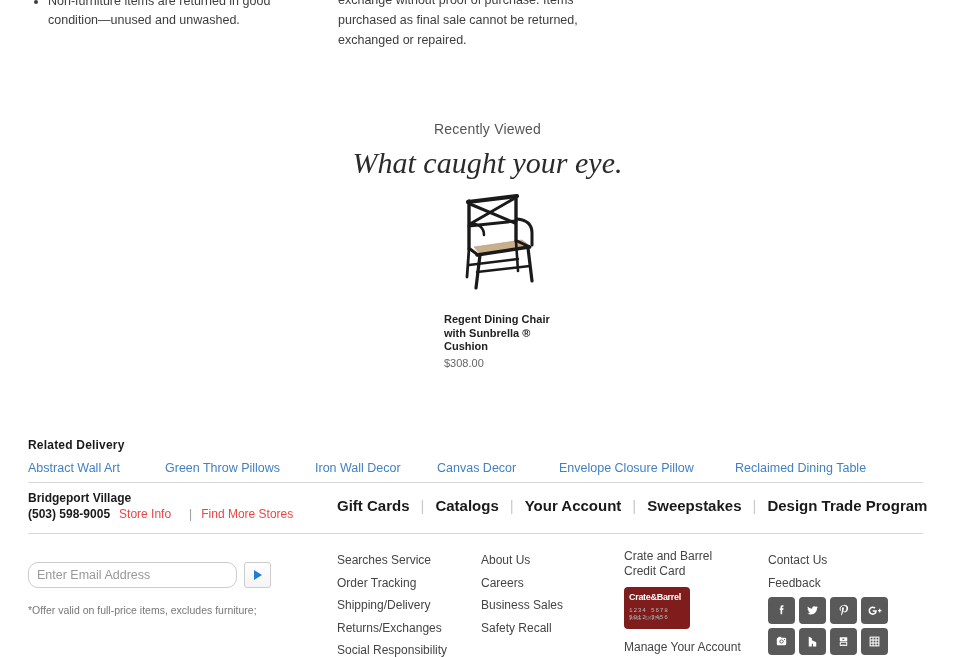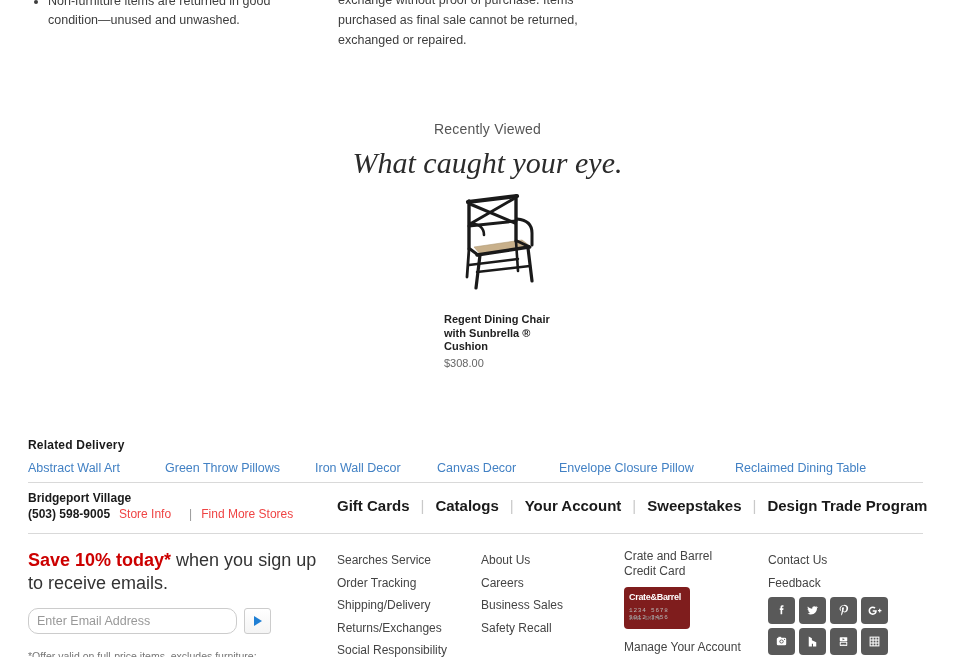--- a/index.html
+++ b/index.html
@@ -464,23 +464,20 @@
   <a class="fn-item">Your Account</a>
   <span class="fn-sep">|</span>
   <a class="fn-item">Sweepstakes</a>
   <span class="fn-sep">|</span>
   <a class="fn-item">Design Trade Program</a>
 </div>
 
 <div class="divider divider-b"></div>
 
 <div class="signup">
-  <div class="signup-head">
-    <span class="hl">Save 10% today*</span><span> when you sign up to receive emails.</span>
-  </div>
   <div class="signup-form">
     <input class="email-input" type="text" placeholder="Enter Email Address" style="">
     <button class="email-submit">
       <span class="arrow-glyph"></span>
     </button>
   </div>
   <div class="signup-disclaimer">*Offer valid on full-price items, excludes furniture;</div>
 </div>
 
 <div class="f-col f-col-1">

